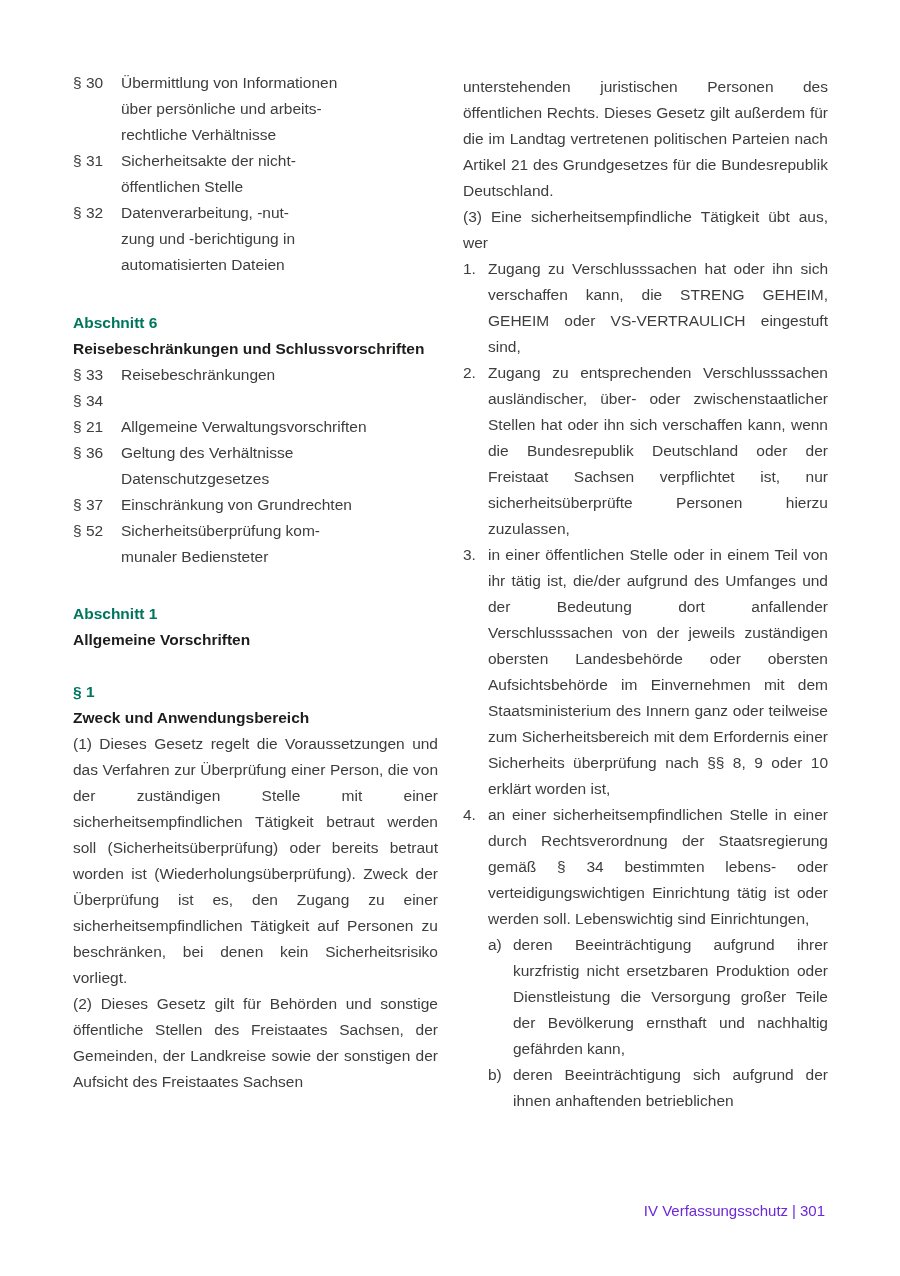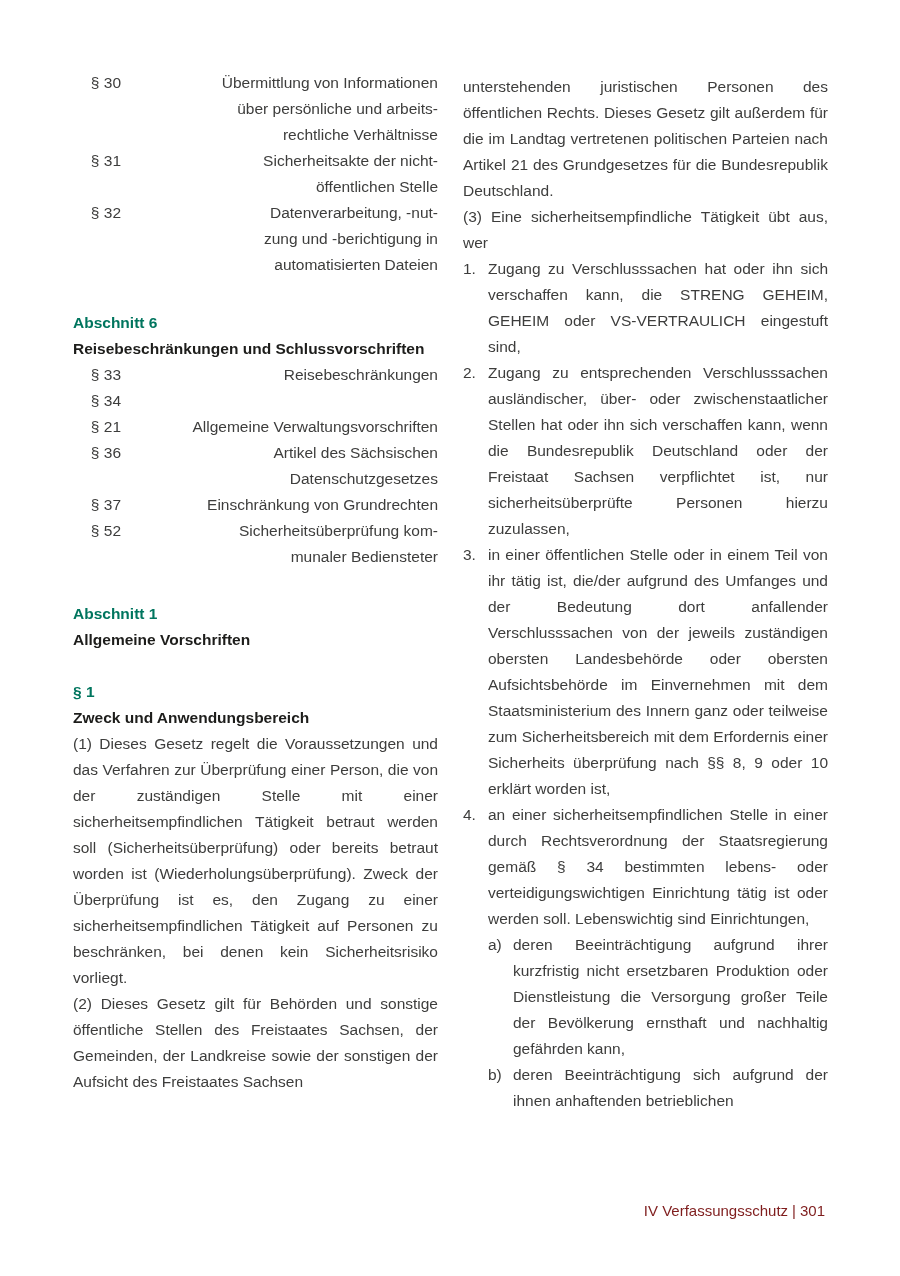--- a/index.html
+++ b/index.html
@@ -19,21 +19,21 @@
   .columns {
     position: absolute;
     top: 70px;
     left: 73px;
     display: flex;
     gap: 25px;
   }
   .col { width: 365px; }
 
   
-  .toc-row { display: flex; text-align: right; }
+  .toc-row { display: flex; }
   .toc-num { width: 48px; flex: none; }
   .toc-text { flex: 1; white-space: pre-line; }
 
   
   .sect-a6 { margin-top: 32px; }
   .sect-a1 { margin-top: 31px; }
   .sect-p1 { margin-top: 26px; }
   .sect-heading { color: var(--heading-green, #00755e); font-weight: bold; }
   .sect-title { color: #1d1d1b; font-weight: bold; }
 
@@ -45,21 +45,21 @@
   .li { display: flex; }
   .li .li-marker { width: 25px; flex: none; }
   .li .li-text { flex: 1; text-align: justify; }
   .li.level2 { margin-left: 25px; }
 
   
   .footer {
     position: absolute;
     right: 73px;
     top: 1198px;
-    color: #7f1d1d;
+    color: #6d28d9;
     font-size: 15px;
     text-align: right;
     white-space: nowrap;
   }
   .footer span { padding: 0 2px; }
 </style>
 </head>
 <body>
 
 <div class="page">
@@ -97,21 +97,21 @@
         </div>
         <div class="toc-row">
           <span class="toc-num">§ 34</span>
         </div>
         <div class="toc-row">
           <span class="toc-num">§ 21</span>
           <span class="toc-text">Allgemeine Verwaltungsvorschriften</span>
         </div>
         <div class="toc-row">
           <span class="toc-num">§ 36</span>
-          <span class="toc-text">Artikel des Sächsischen
+          <span class="toc-text">Geltung des Verhältnisse
 Datenschutzgesetzes</span>
         </div>
         <div class="toc-row">
           <span class="toc-num">§ 37</span>
           <span class="toc-text">Einschränkung von Grundrechten</span>
         </div>
         <div class="toc-row">
           <span class="toc-num">§ 52</span>
           <span class="toc-text">Sicherheitsüberprüfung kom-
 munaler Bediensteter</span>

